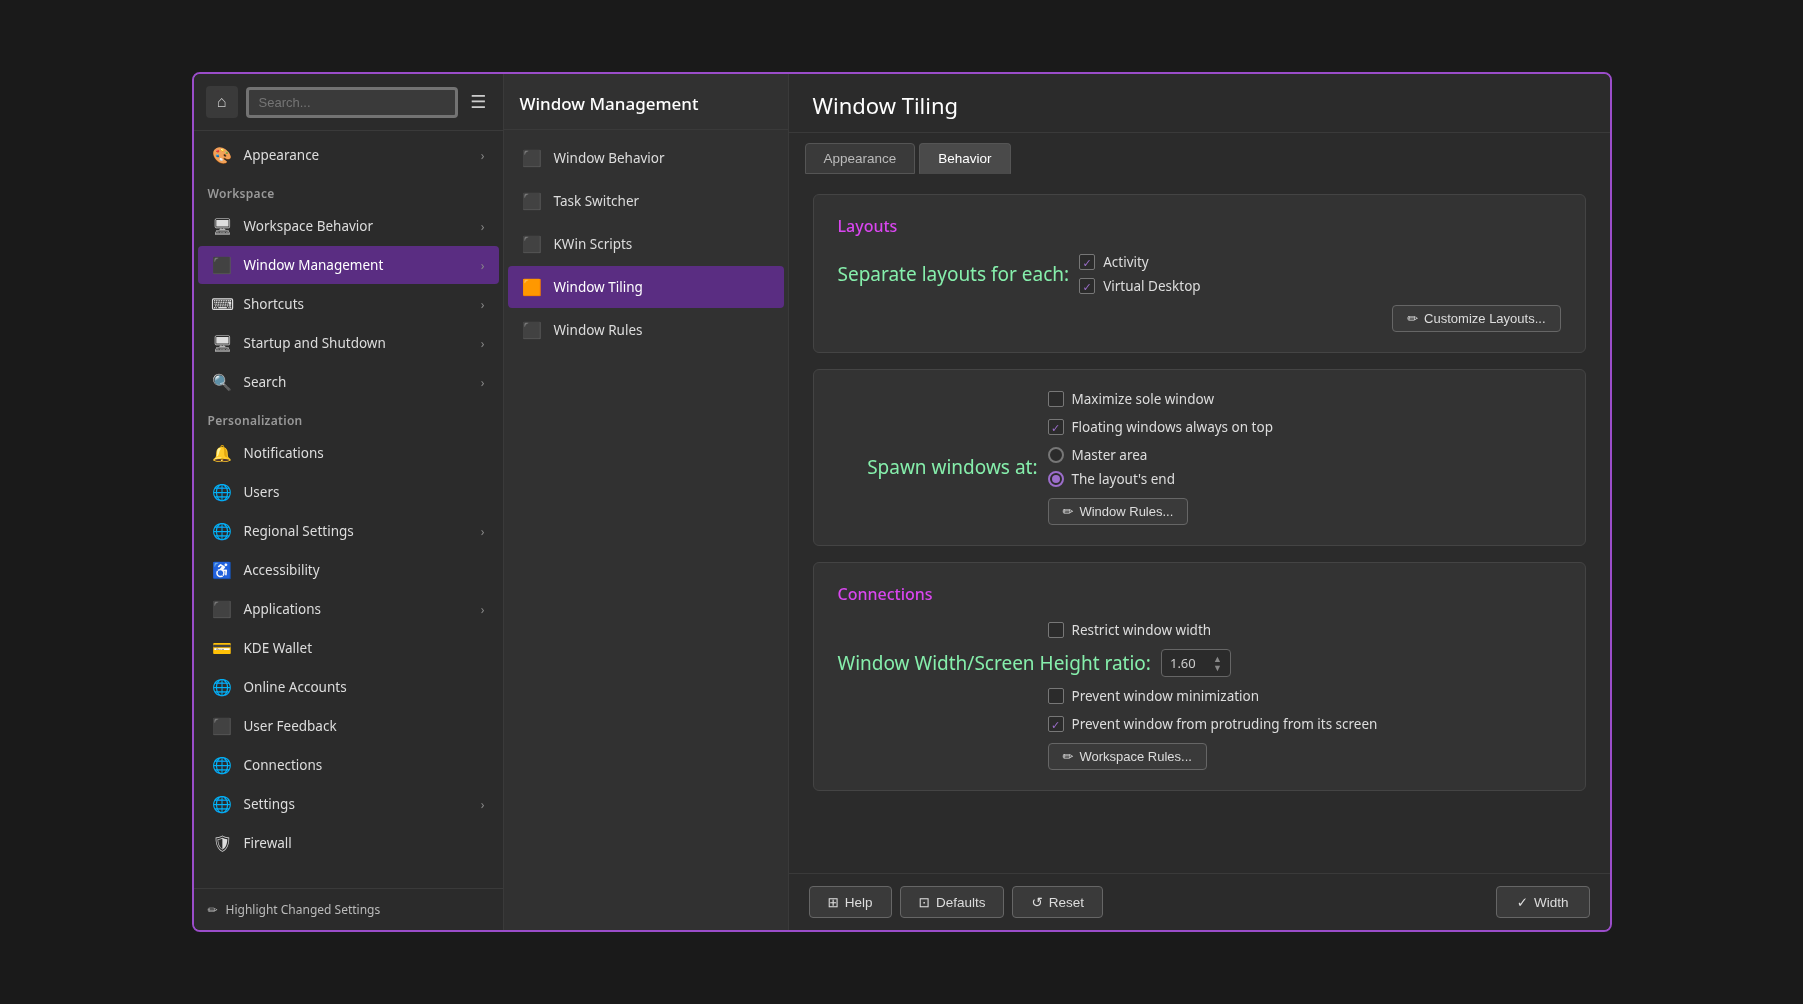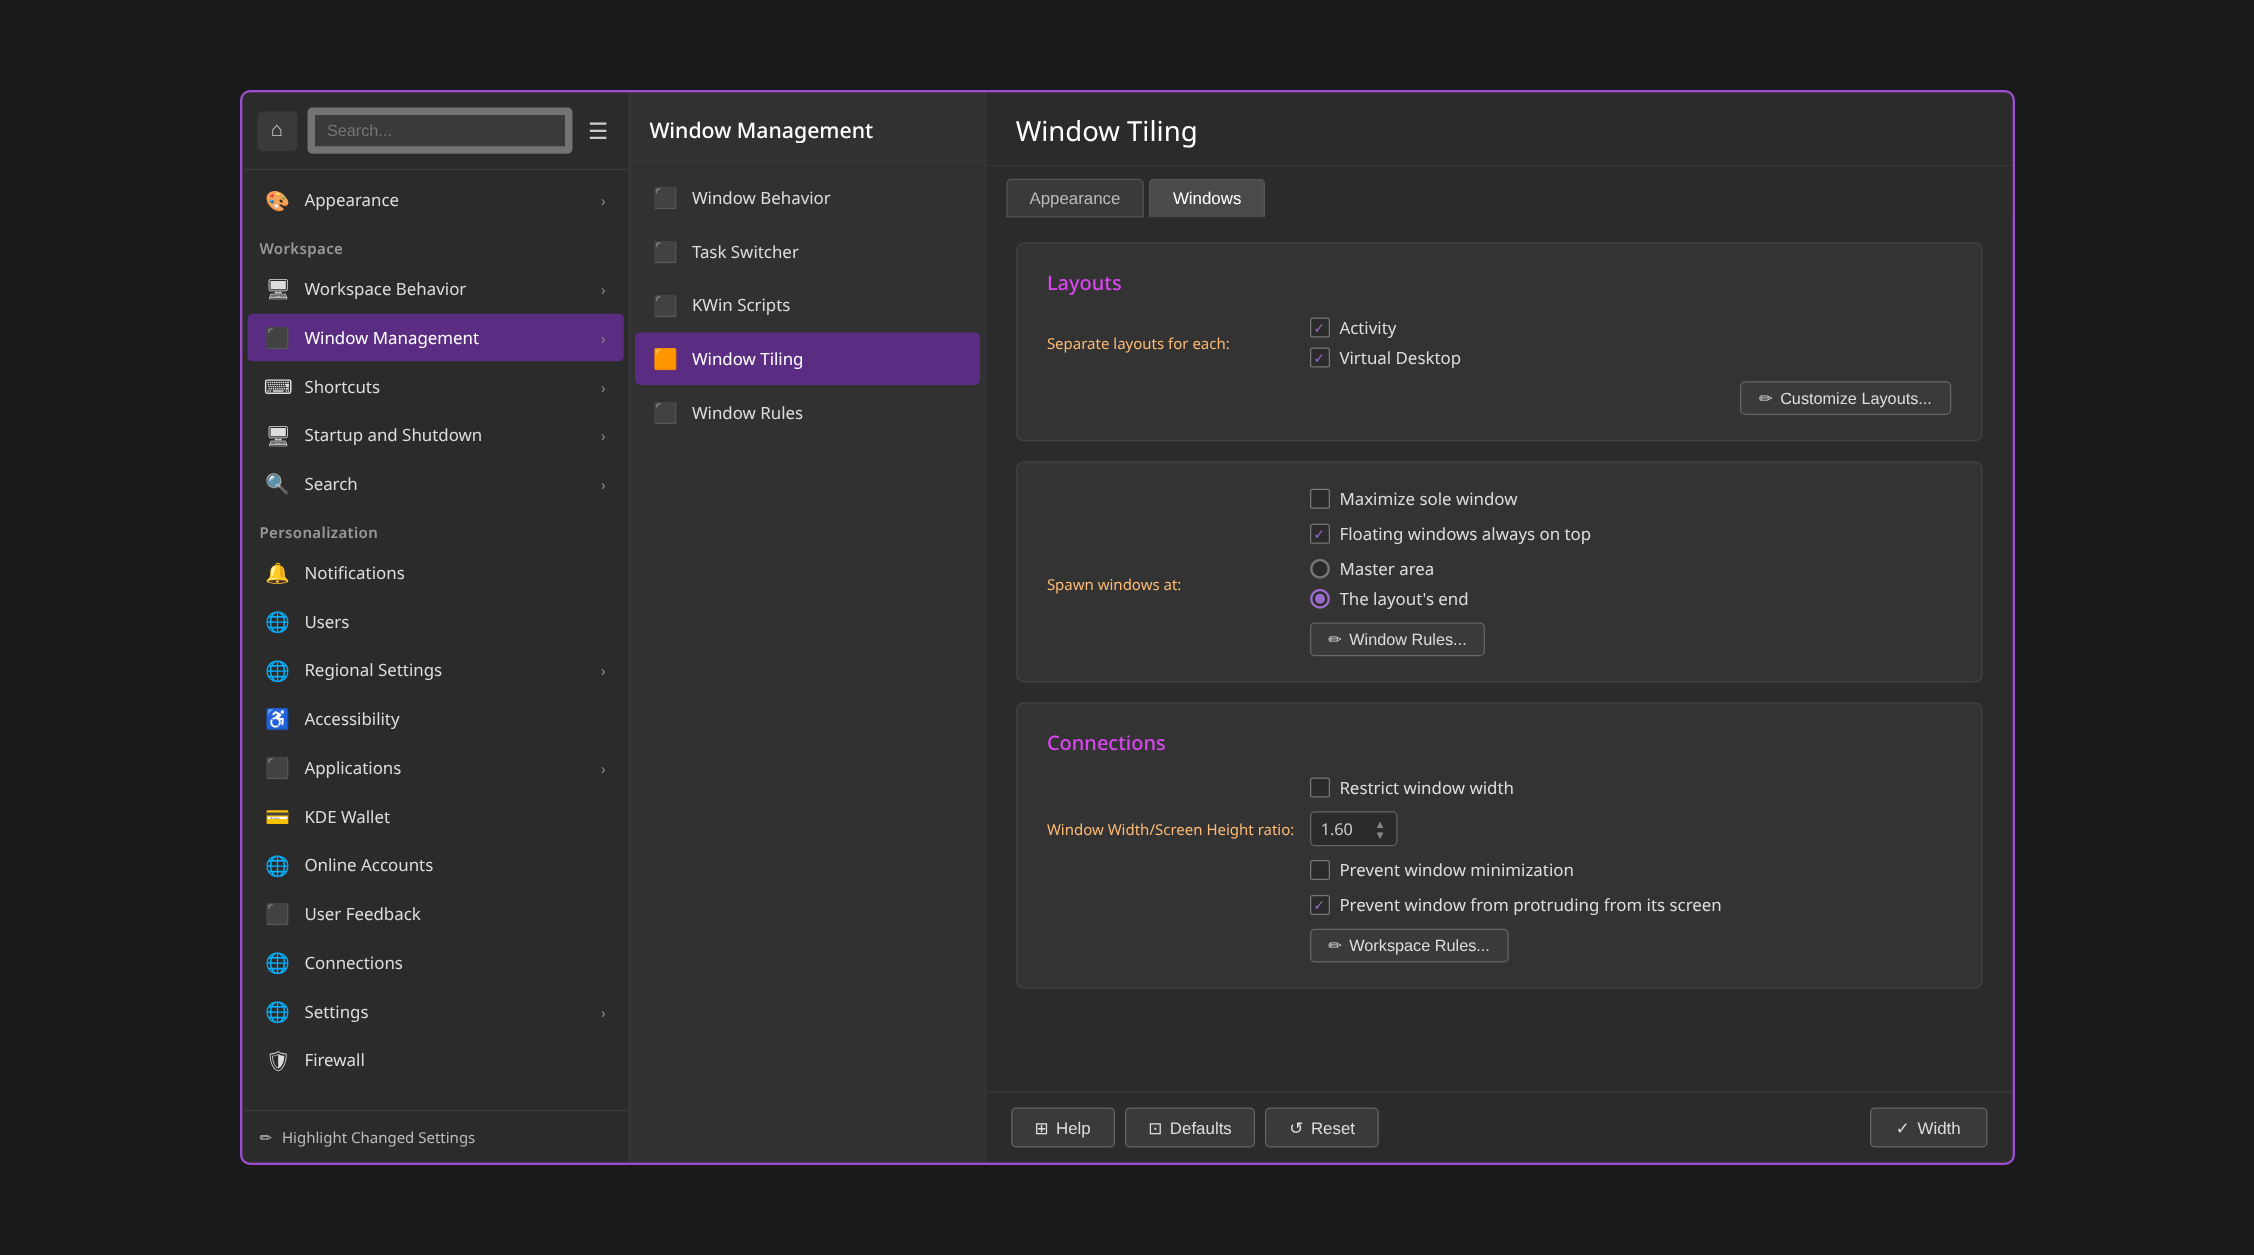--- a/index.html
+++ b/index.html
@@ -53,21 +53,21 @@
       align-items: center;
       justify-content: center;
       cursor: pointer;
       color: #ccc;
       font-size: 16px;
       flex-shrink: 0;
     }
     .search-box {
       flex: 1;
       background: #3a3a3a;
-      border: 6px solid #737373;
+      border: 3px solid #737373;
       border-radius: 4px;
       padding: 5px 10px;
       color: #22c55e;
       font-size: 13px;
       outline: none;
     }
     .hamburger-btn {
       background: none;
       border: none;
       color: #ccc;
@@ -222,23 +222,23 @@
       font-weight: 500;
       margin-bottom: 16px;
     }
     .setting-row {
       display: flex;
       align-items: center;
       margin-bottom: 10px;
       gap: 10px;
     }
     .setting-label {
-      color: #fdba74;
-      font-size: 12px;
-      text-align: left;
+      color: #86efac;
+      font-size: 19px;
+      text-align: right;
       min-width: 200px;
     }
     .setting-control {
       display: flex;
       align-items: center;
       gap: 8px;
       color: #ddd;
       font-size: 13.5px;
     }
     .checkbox {
@@ -496,21 +496,21 @@
 
       </div>
     </div>
 
     <div class="main-content">
       <div class="main-header">
         <div class="main-title">Window Tiling</div>
       </div>
       <div class="tabs-row">
         <button class="tab-btn">Appearance</button>
-        <button class="tab-btn active">Windows</button>
+        <button class="tab-btn active">Behavior</button>
       </div>
 
       <div class="content-area">
 
         <div class="settings-card">
           <div class="section-title">Layouts</div>
 
           <div class="setting-row">
             <div class="setting-label">Separate layouts for each:</div>
             <div style="display:flex; flex-direction:column; gap:6px;">

